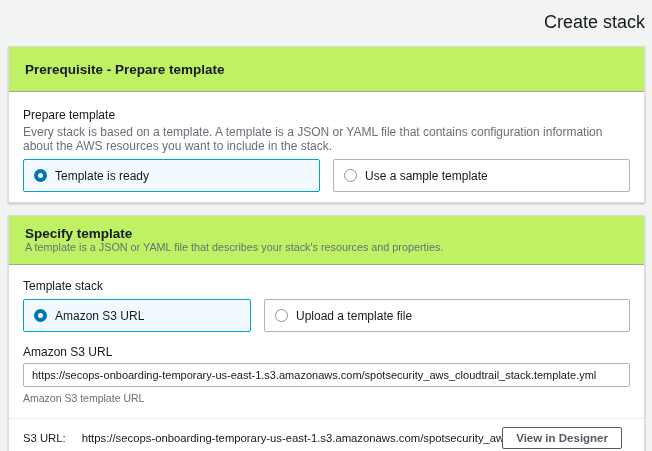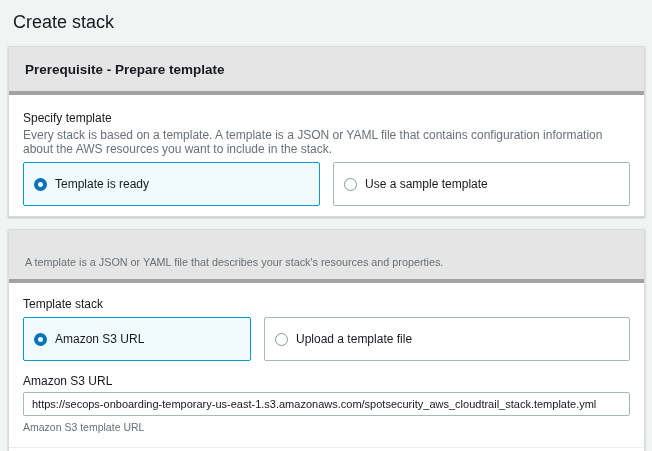--- a/index.html
+++ b/index.html
@@ -9,46 +9,47 @@
     font-family: "Liberation Sans", "DejaVu Sans", sans-serif;
     font-size: 12px;
     color: #16191f;
   }
   .page { padding: 8px 7px 0 8px; }
   .page-title {
     font-size: 18px;
     font-weight: 400;
     color: #16191f;
     margin: 4px 0 13px 5px;
+    text-align: right;
   }
   .card {
     background: #ffffff;
     border: 1px solid #d9dcdc;
     box-shadow: 0 1px 2px rgba(0,28,36,0.25);
   }
   .card + .card { margin-top: 12px; }
   .card-header {
-    background: #e5e5e5;
-    border-bottom: 4px solid #a3a3a3;
+    background: #bef264;
+    border-bottom: 1px solid #a3a3a3;
     padding: 15px 16px 14px 16px;
   }
   .card-header.with-desc { padding: 10px 16px 11px 16px; }
   .card-title { font-size: 13.5px; font-weight: 700; color: #16191f; }
-  .card-desc { font-size: 10.8px; color: #687078; margin-top: 16px; }
+  .card-desc { font-size: 10.8px; color: #687078; margin-top: 0; }
   .card-body { padding: 16px 14px 10px 14px; }
   .card-body.specify { padding: 14px 14px 6px 14px; }
   .field-label { font-size: 12px; color: #16191f; }
   .field-desc { font-size: 12px; color: #687078; margin-top: 3px; }
   .tiles { display: flex; gap: 13px; margin-top: 6px; }
   .tile {
     flex: 1;
     display: flex;
     align-items: center;
     gap: 8px;
-    height: 44px;
+    height: 33px;
     padding: 0 10px;
     background: #ffffff;
     border: 1px solid #aab7b8;
     border-radius: 2px;
     font-size: 12px;
     color: #16191f;
     cursor: pointer;
   }
   .tile.selected { border-color: #00a1c9; background: #f1faff; }
   .tile-fixed { flex: 0 0 228px; }
@@ -101,37 +102,38 @@
 
 <div class="page">
 
   <h1 class="page-title">Create stack</h1>
 
   <section class="card">
     <div class="card-header">
       <div class="card-title">Prerequisite - Prepare template</div>
     </div>
     <div class="card-body">
-      <div class="field-label">Specify template</div>
+      <div class="field-label">Prepare template</div>
       <div class="field-desc">Every stack is based on a template. A template is a JSON or YAML file that contains configuration information about the AWS resources you want to include in the stack.</div>
       <div class="tiles">
         <div class="tile selected">
           <span class="radio checked"></span>
           <span>Template is ready</span>
         </div>
         <div class="tile">
           <span class="radio"></span>
           <span>Use a sample template</span>
         </div>
       </div>
     </div>
   </section>
 
   <section class="card">
     <div class="card-header with-desc">
+      <div class="card-title">Specify template</div>
       <div class="card-desc">A template is a JSON or YAML file that describes your stack's resources and properties.</div>
     </div>
     <div class="card-body specify">
       <div class="field-label">Template stack</div>
       <div class="tiles">
         <div class="tile selected tile-fixed">
           <span class="radio checked"></span>
           <span>Amazon S3 URL</span>
         </div>
         <div class="tile">

